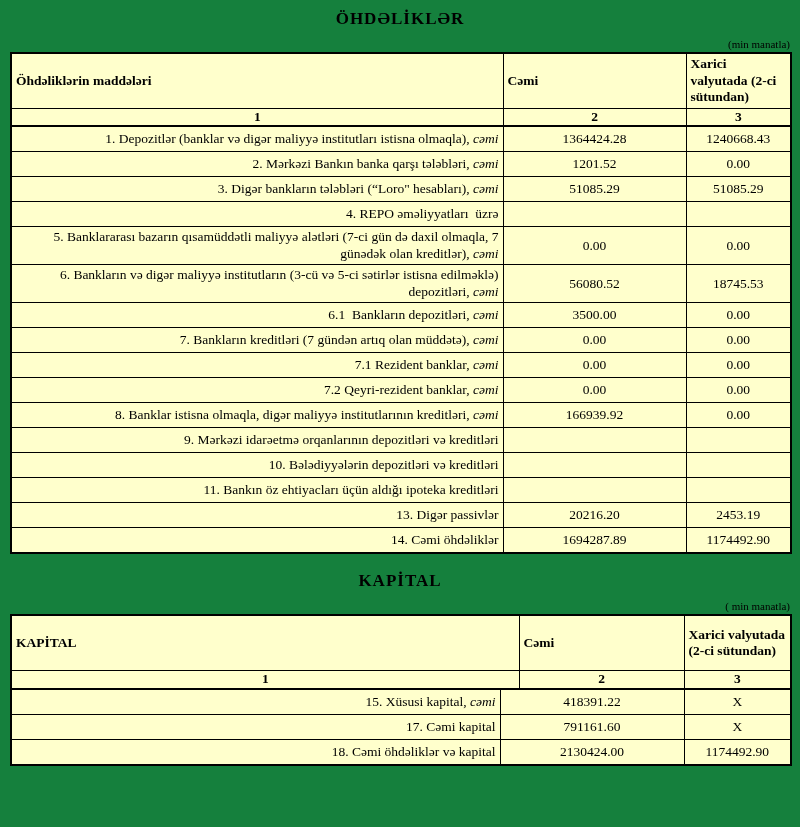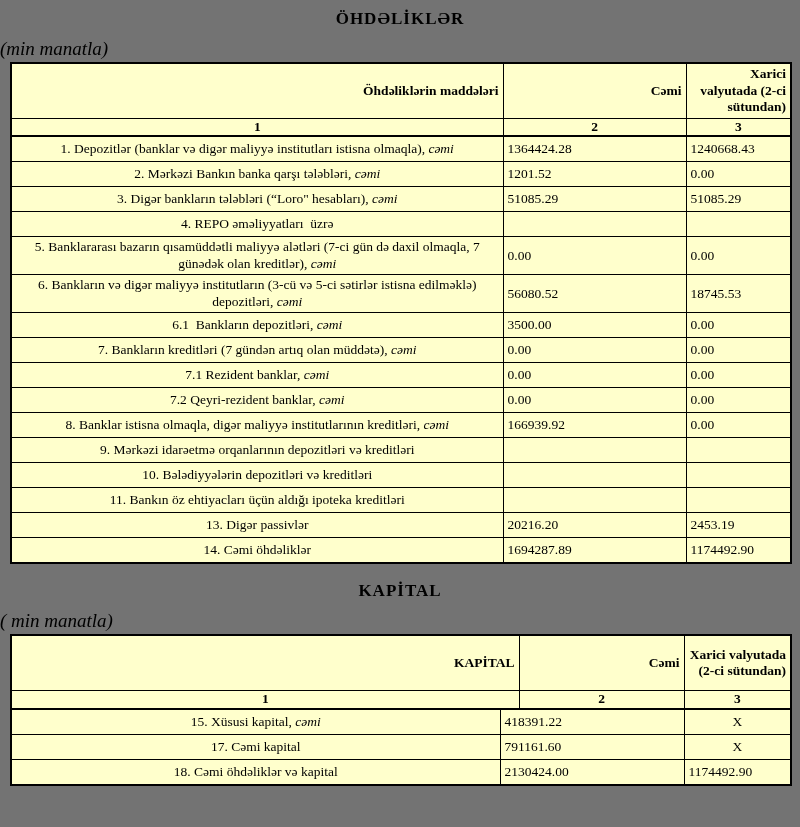--- a/index.html
+++ b/index.html
@@ -1,52 +1,52 @@
 <!DOCTYPE html>
 <html><head>
 <meta charset="utf-8">
 <style>
   html, body { margin: 0; padding: 0; background: #ffffff; }
   .sheet {
     width: 800px; height: 827px;
-    background: #737373; color: #000000;
+    background: #15803d; color: #000000;
     font-family: "Liberation Serif", serif;
     overflow: hidden; position: relative;
   }
   .doc-title {
     text-align: center; font-weight: bold;
     font-size: 17px; letter-spacing: 1px;
     margin: 9px 0 9px 0;
   }
   .doc-title.second { margin-top: 17px; }
   .unit-note {
-    text-align: left; font-style: italic;
-    font-size: 19px; margin: 0 10px 2px 0;
+    text-align: right; 
+    font-size: 11px; margin: 0 10px 2px 0;
   }
   table.tbl {
     border-collapse: collapse; table-layout: fixed;
     width: 780px; margin-left: 10px;
     border: 2px solid #000000;
   }
   table.tbl td {
     border: 1px solid #000000;
     background: #ffffcc;
     font-size: 13.5px; line-height: 1.22;
     padding: 2px 4px; vertical-align: middle;
     overflow: hidden;
   }
-  tr.hdr td { font-weight: bold; text-align: right; height: 50px; }
+  tr.hdr td { font-weight: bold; text-align: left; height: 50px; }
   tr.nums td {
     font-weight: bold; text-align: center;
     height: 16px; padding: 0 4px;
     border-bottom: 2px solid #000000;
   }
   tr.r td { height: 20px; }
-  td.lbl { text-align: center; margin-left: 21px; }
-  td.val { text-align: left; padding-right: 7px; }
+  td.lbl { text-align: right; margin-left: 21px; }
+  td.val { text-align: center; padding-right: 7px; }
   td.ctr { text-align: center; }
   td.blank { background: #ffffff; }
   .bold { font-weight: normal; }
   td i { font-style: italic; }
 </style>
 </head>
 <body>
 
 <div class="sheet">
 

